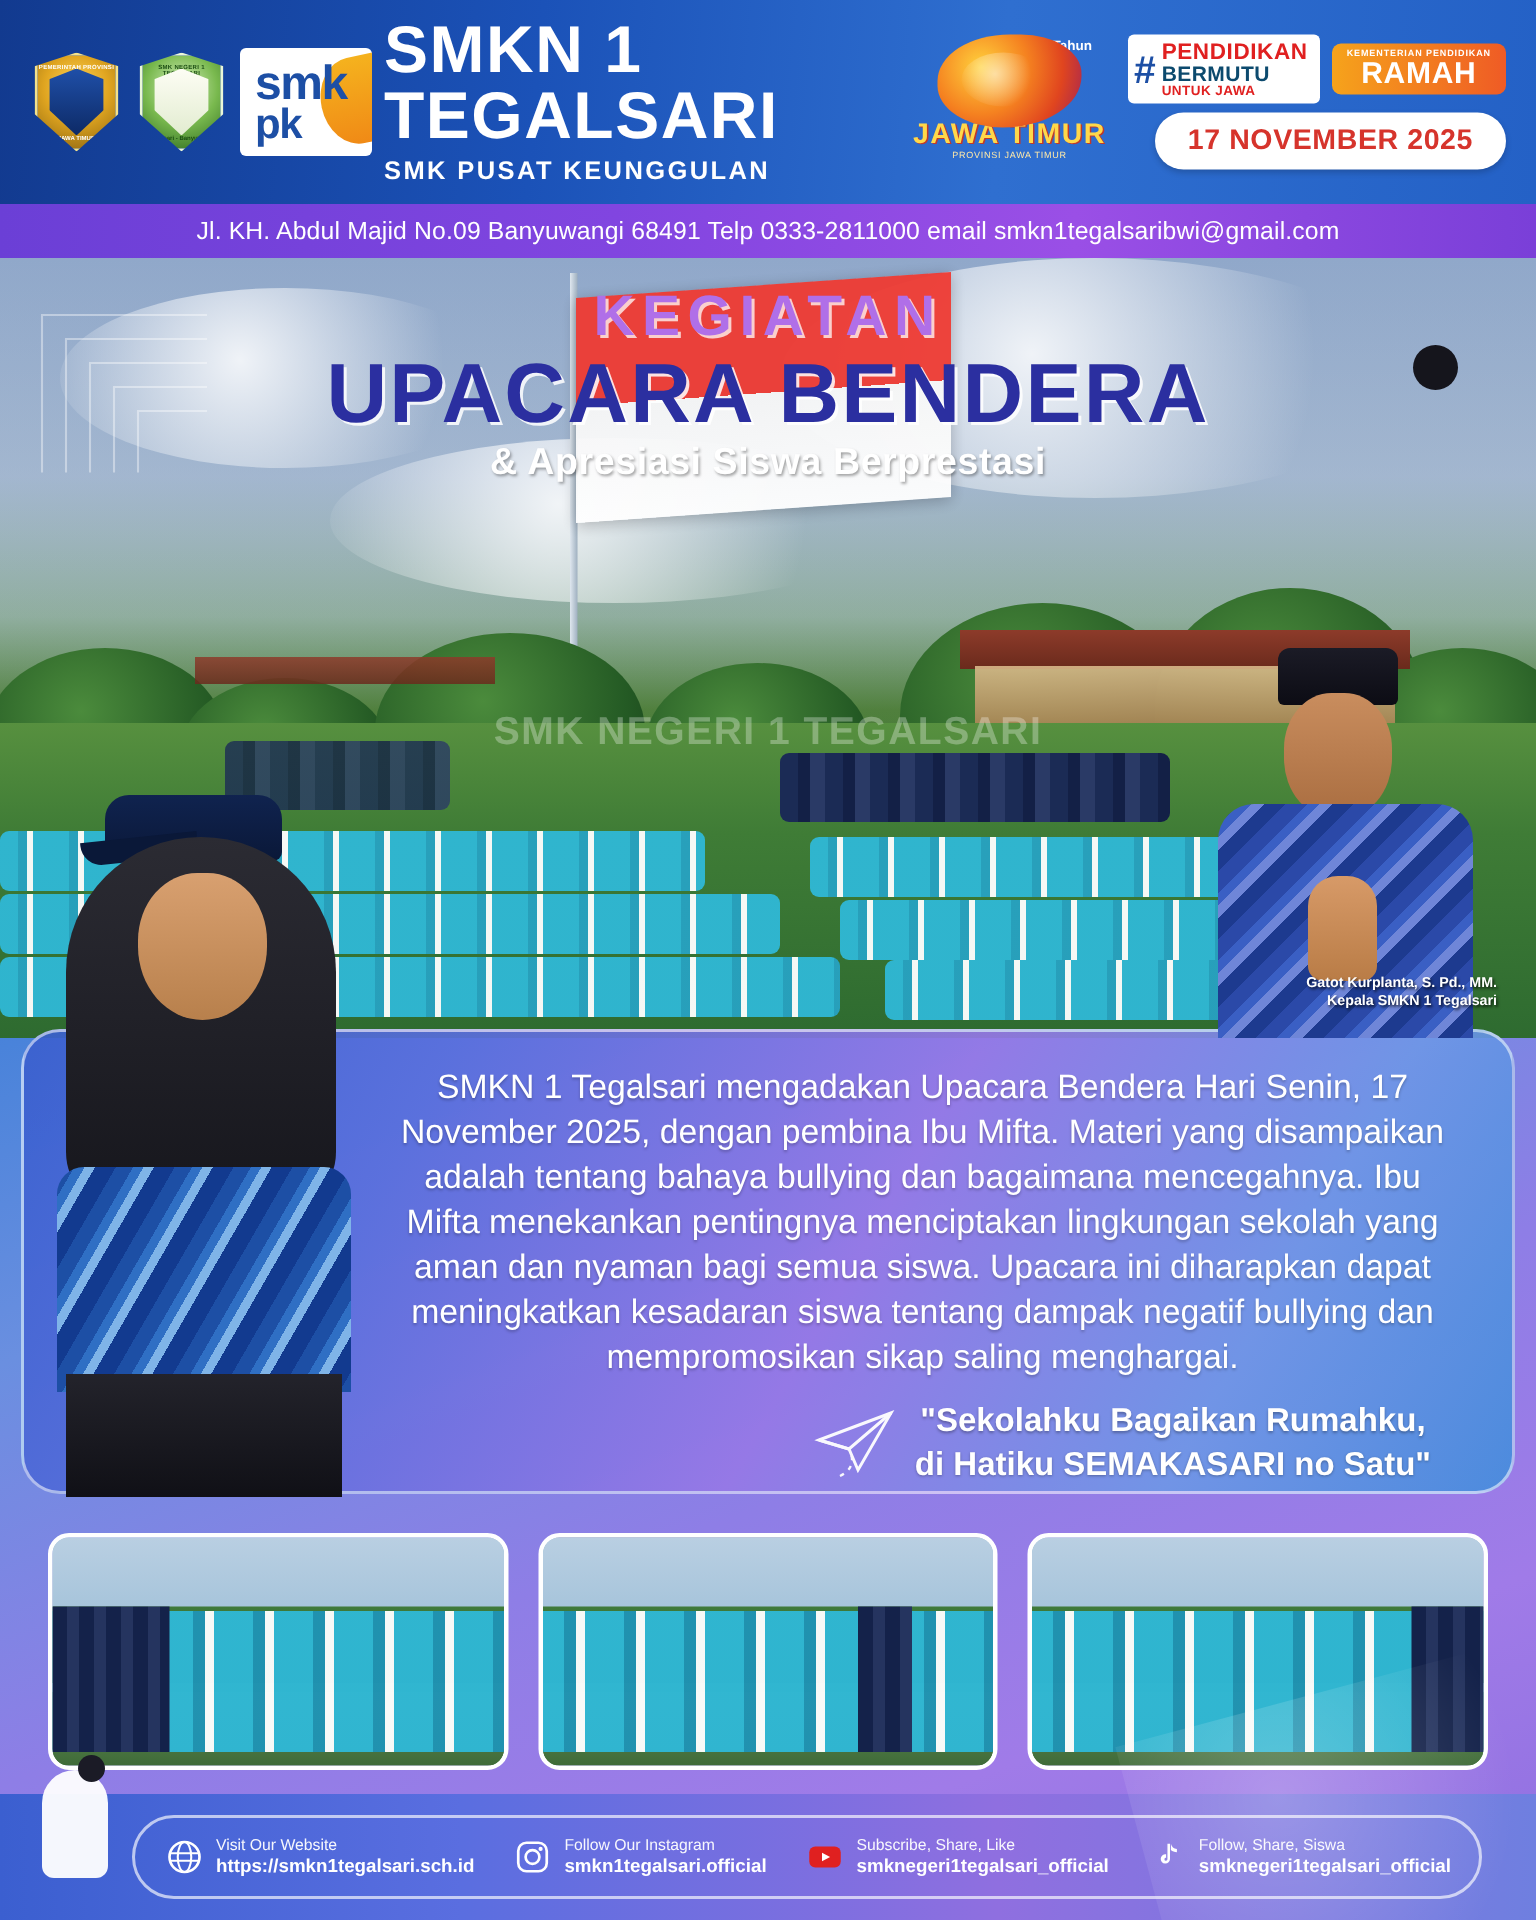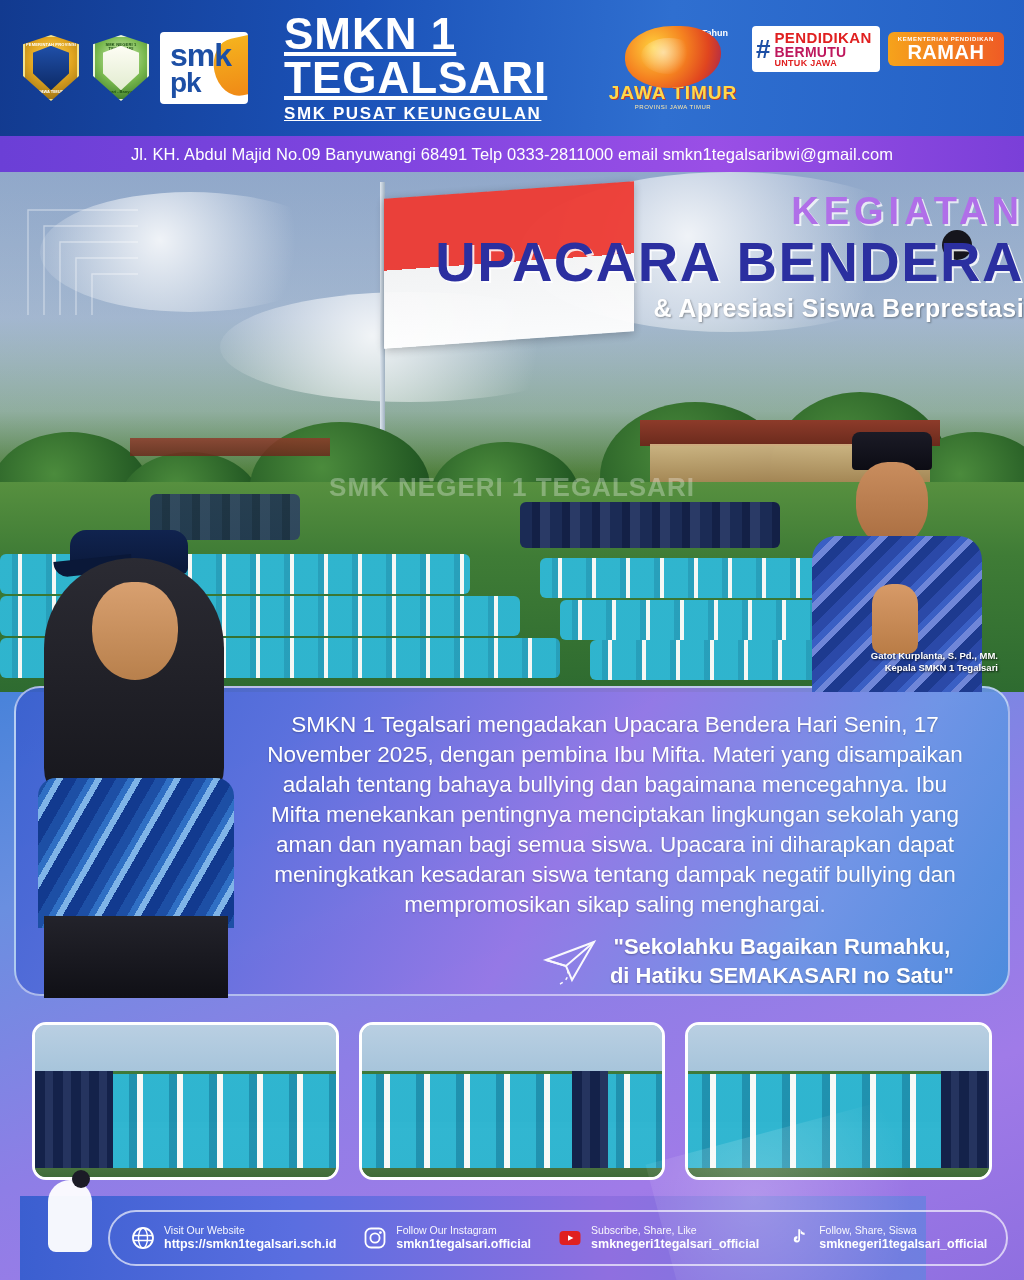--- a/index.html
+++ b/index.html
@@ -68,21 +68,21 @@
   .smkpk .sm { font-size: 32px; font-weight: 800; color: #1d4fa5; line-height: .9; letter-spacing: -1px;}
   .smkpk .pk { font-size: 28px; font-weight: 800; color: #1d4fa5; line-height: .9; letter-spacing: -1px;}
   .smkpk .swoosh {
     position: absolute; right: -12px; top: 6px; width: 46px; height: 58px;
     background: linear-gradient(180deg,#f5b21e,#f08a16);
     border-radius: 50% 0 0 50%;
     transform: rotate(-12deg);
   }
   .smkpk .cols { position: relative; z-index: 2; }
 
-  .title-block { margin-left: 36px; color: #fff; flex: 0 0 auto; text-decoration: underline; }
+  .title-block { margin-left: 8px; color: #fff; flex: 0 0 auto; }
   .title-block .t1 { font-size: 44px; font-weight: 800; letter-spacing: 1px; line-height: 1.0; }
   .title-block .t2 { font-size: 44px; font-weight: 800; letter-spacing: 1px; line-height: 1.0; }
   .title-block .t3 { font-size: 17px; font-weight: 700; letter-spacing: 1.6px; margin-top: 4px; }
 
   .right-badges { margin-left: auto; display: flex; align-items: flex-start; gap: 14px; padding-right: 6px; }
   .jatim { width: 130px; text-align: center; position: relative; }
   .jatim .blob {
     width: 96px; height: 62px; margin: 0 auto;
     background: radial-gradient(circle at 30% 35%, #ffd23d 0%, #f58220 40%, #e0451f 70%, #9a1f5e 100%);
     border-radius: 50% 42% 55% 45%;
@@ -98,21 +98,21 @@
   .jatim .sub { font-size: 6px; color: #ffe9a8; letter-spacing: .5px; }
 
   .kampanye { display:flex; flex-direction: column; gap: 6px; align-items: flex-end; }
   .kampanye-row { display:flex; gap: 8px; align-items: center; }
   .pendidikan {
     background: #fff; border-radius: 4px; padding: 4px 8px 4px 4px; display:flex; align-items:center; gap: 4px;
   }
   .pendidikan .hash { font-size: 26px; font-weight: 900; color: #1d4fa5; line-height: 1; }
   .pendidikan .txt { line-height: 1.0; }
   .pendidikan .l1 { font-size: 15px; font-weight: 900; color: #e02020; letter-spacing: .4px; }
-  .pendidikan .l2 { font-size: 14px; font-weight: 900; color: #be185d; letter-spacing: .3px; }
+  .pendidikan .l2 { font-size: 14px; font-weight: 900; color: #0c4a6e; letter-spacing: .3px; }
   .pendidikan .l3 { font-size: 9px; font-weight: 800; color: #e02020; letter-spacing: .3px; }
   .ramah {
     background: linear-gradient(90deg,#f6a31b,#ef5b25); border-radius: 6px; padding: 4px 10px; color: #fff;
     text-align: center; line-height: 1;
   }
   .ramah .r1 { font-size: 6px; font-weight: 800; letter-spacing: .6px; }
   .ramah .r2 { font-size: 20px; font-weight: 900; letter-spacing: .5px; }
   .datepill {
     background: #fff; border-radius: 22px; padding: 8px 22px;
     color: #d6342c; font-weight: 800; font-size: 19px; letter-spacing: .4px;
@@ -169,21 +169,21 @@
   .crowd-dark {
     position:absolute; height: 46px; border-radius: 6px;
     background: repeating-linear-gradient(90deg,#1b2b55 0 12px,#132046 12px 20px,#2a3a66 20px 30px);
   }
   .hero-watermark {
     position:absolute; left: 50%; top: 300px; transform: translateX(-50%);
     color: rgba(255,255,255,.30); font-size: 26px; font-weight: 700; letter-spacing: 1px;
     white-space: nowrap;
   }
   .hero-title {
-    position: absolute; left: 0; top: 18px; width: 1024px; text-align: right; z-index: 6;
+    position: absolute; left: 0; top: 18px; width: 1024px; text-align: center; z-index: 6;
   }
   .hero-title .k1 {
     font-size: 38px; font-weight: 800; color: #b06fe8; letter-spacing: 5px;
     text-shadow: 2px 2px 0 rgba(255,255,255,.75);
   }
   .hero-title .k2 {
     font-size: 56px; font-weight: 900; color: #2b2fa0; letter-spacing: 1.5px; line-height: 1.05;
     text-shadow: 2px 2px 0 rgba(255,255,255,.85);
   }
   .hero-title .k3 {
@@ -296,23 +296,22 @@
     background: repeating-linear-gradient(90deg,#2fb8d6 0 14px,#1f93b4 14px 22px,#ffffff 22px 28px,#2fb8d6 28px 40px);
     opacity: .96;
   }
   .thumb .t-dark {
     position:absolute; left: 0; bottom: 6%; width: 26%; height: 64%;
     background: repeating-linear-gradient(90deg,#14224a 0 10px,#25345f 10px 18px);
   }
 
   
   .footer {
-    position: absolute; left: 0; bottom: 0; width: 906px; height: 84px;
+    position: absolute; left: 0; bottom: 0; width: 1024px; height: 84px;
     background: linear-gradient(90deg,#3b5fd0,#5a6ee0 30%,#8f6fe0 65%,#6f7fe0 100%);
-    margin-left: 20px;
   }
   .footer-inner {
     position:absolute; left: 88px; top: 14px; width: 900px; height: 56px;
     border: 2px solid rgba(255,255,255,.65); border-radius: 28px;
     display: flex; align-items: center; gap: 26px; padding: 0 20px;
   }
   .f-item { display:flex; align-items:center; gap: 8px; color:#fff; }
   .f-item .lbl { font-size: 10.5px; opacity: .95; line-height: 1.25; }
   .f-item .val { font-size: 12.5px; font-weight: 700; line-height: 1.25; }
   .ficon { width: 26px; height: 26px; flex: 0 0 26px; display:flex; align-items:center; justify-content:center; }
@@ -387,20 +386,21 @@
               <div class="l1">PENDIDIKAN</div>
               <div class="l2">BERMUTU</div>
               <div class="l3">UNTUK JAWA</div>
             </div>
           </div>
           <div class="ramah">
             <div class="r1">KEMENTERIAN PENDIDIKAN</div>
             <div class="r2">RAMAH</div>
           </div>
         </div>
+        <div class="datepill">17 NOVEMBER 2025</div>
       </div>
 
     </div>
   </div>
 
   <div class="addressbar">Jl. KH. Abdul Majid No.09 Banyuwangi 68491 Telp 0333-2811000 email smkn1tegalsaribwi@gmail.com</div>
 
   <div class="hero">
     <div class="sky-cloud" style="left:40px;  top:20px;  width:300px; height:120px;"></div>
     <div class="sky-cloud" style="left:520px; top:0px;   width:420px; height:160px;"></div>

